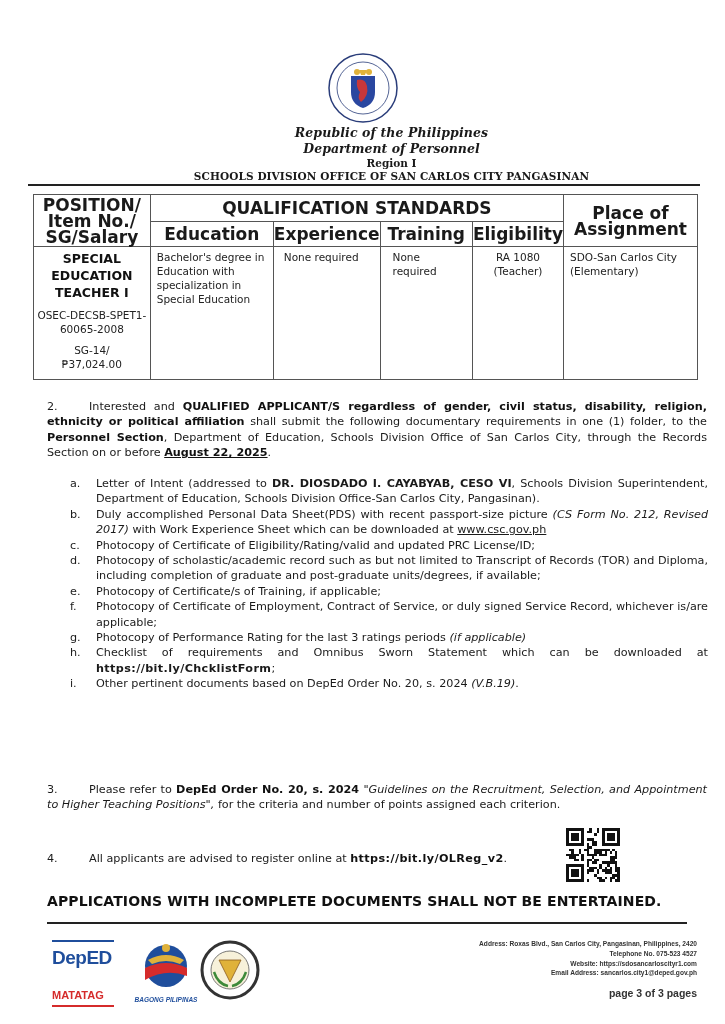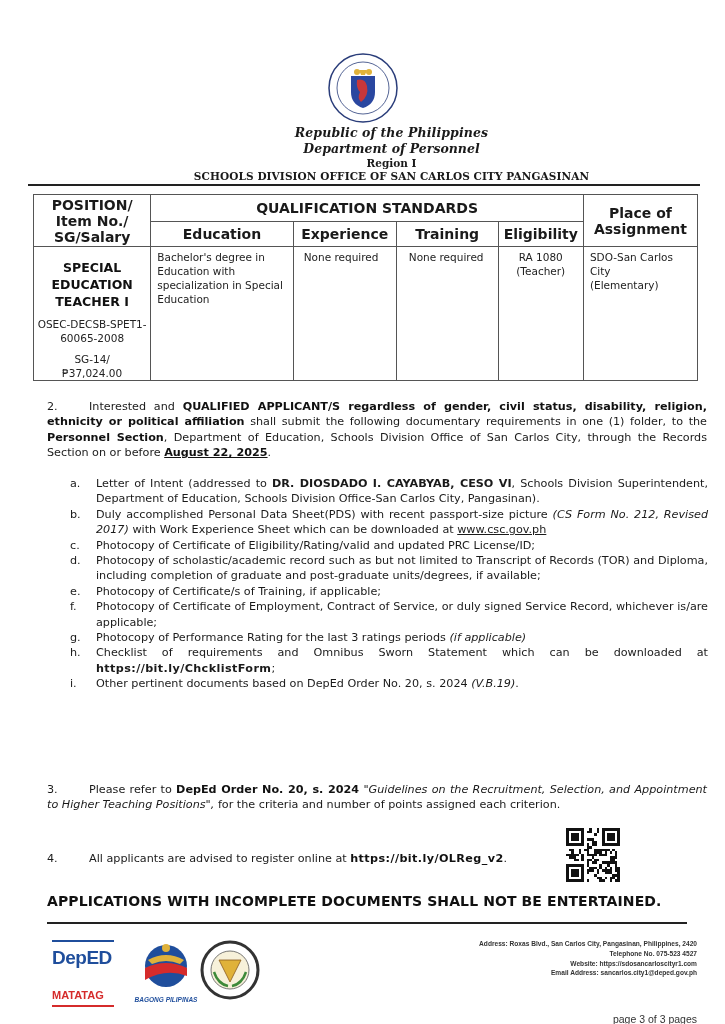--- a/index.html
+++ b/index.html
@@ -16,23 +16,23 @@
   .hdr-reg { top: 157px; font-size: 10.5px; font-style: normal; }
   .hdr-sdo { top: 170px; font-size: 10.5px; font-style: normal; letter-spacing: 0.1px; }
   .rule { height: 2px; background: #222; }
 
   
   table.qs {
     position: absolute; left: 33px; top: 194px; width: 665px;
     border-collapse: collapse; font-family: "DejaVu Sans", sans-serif;
   }
   table.qs td, table.qs th { border: 1px solid #555; vertical-align: top; padding: 0; }
-  table.qs th { font-weight: bold; font-size: 14px; text-align: center; vertical-align: middle; }
+  table.qs th { font-weight: bold; font-size: 17px; text-align: center; vertical-align: middle; }
   .cell-txt { font-size: 10.5px; line-height: 14px; color: #222; }
-  .pos-title { font-weight: bold; font-size: 12.5px; line-height: 17px; text-align: center; color: #111; margin-top: 12px; }
+  .pos-title { font-weight: bold; font-size: 12.5px; line-height: 17px; text-align: center; color: #111; margin-top: 3px; }
   .pos-sub { font-size: 10.5px; line-height: 14px; text-align: center; margin-top: 7px; }
 
   
   .para { font-size: 11.2px; line-height: 15.4px; color: #1a1a1a; text-align: justify; }
   .para b { font-weight: bold; color: #111; }
   .para i { font-style: italic; }
   .u { text-decoration: underline; }
   .list { left: 70px; width: 638px; }
   .li { position: relative; padding-left: 26px; font-size: 11.2px; line-height: 15.4px; text-align: justify; }
   .li .mk { position: absolute; left: 0; top: 0; }
@@ -292,13 +292,13 @@
   <path d="M14 32 Q18 44 28 46" fill="none" stroke="#3e8a3a" stroke-width="2.5"></path>
   <path d="M46 32 Q42 44 32 46" fill="none" stroke="#3e8a3a" stroke-width="2.5"></path>
 </svg>
 
 <div class="abs foot-addr" style="top:939px;">
   <div>Address: Roxas Blvd., San Carlos City, Pangasinan, Philippines, 2420</div>
   <div>Telephone No.  075-523 4527</div>
   <div>Website: https://sdosancarloscityr1.com</div>
   <div>Email Address: sancarlos.city1@deped.gov.ph</div>
 </div>
-<div class="abs page-no" style="top:1013px;">page 3 of 3 pages</div>
+<div class="abs page-no" style="top:987px;font-weight:bold;">page 3 of 3 pages</div>
 
 </body></html>

